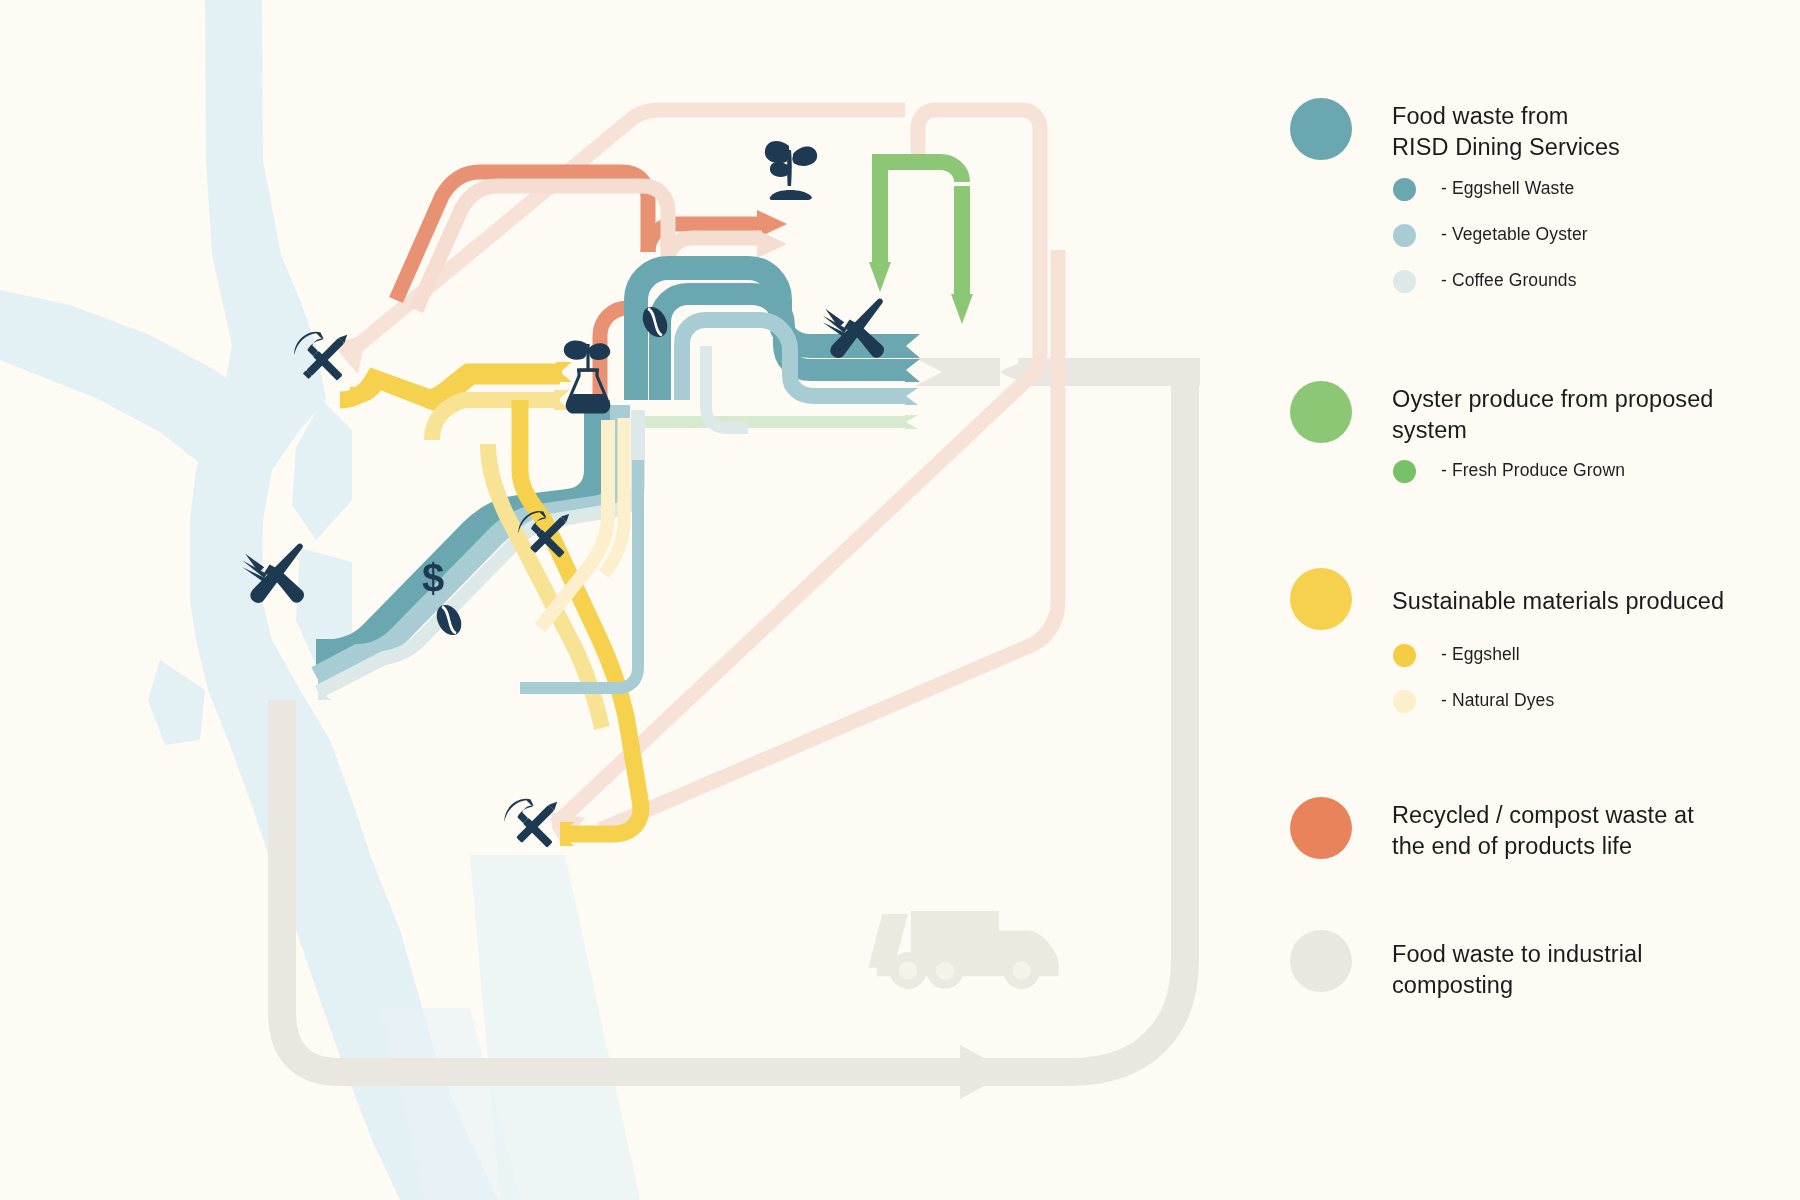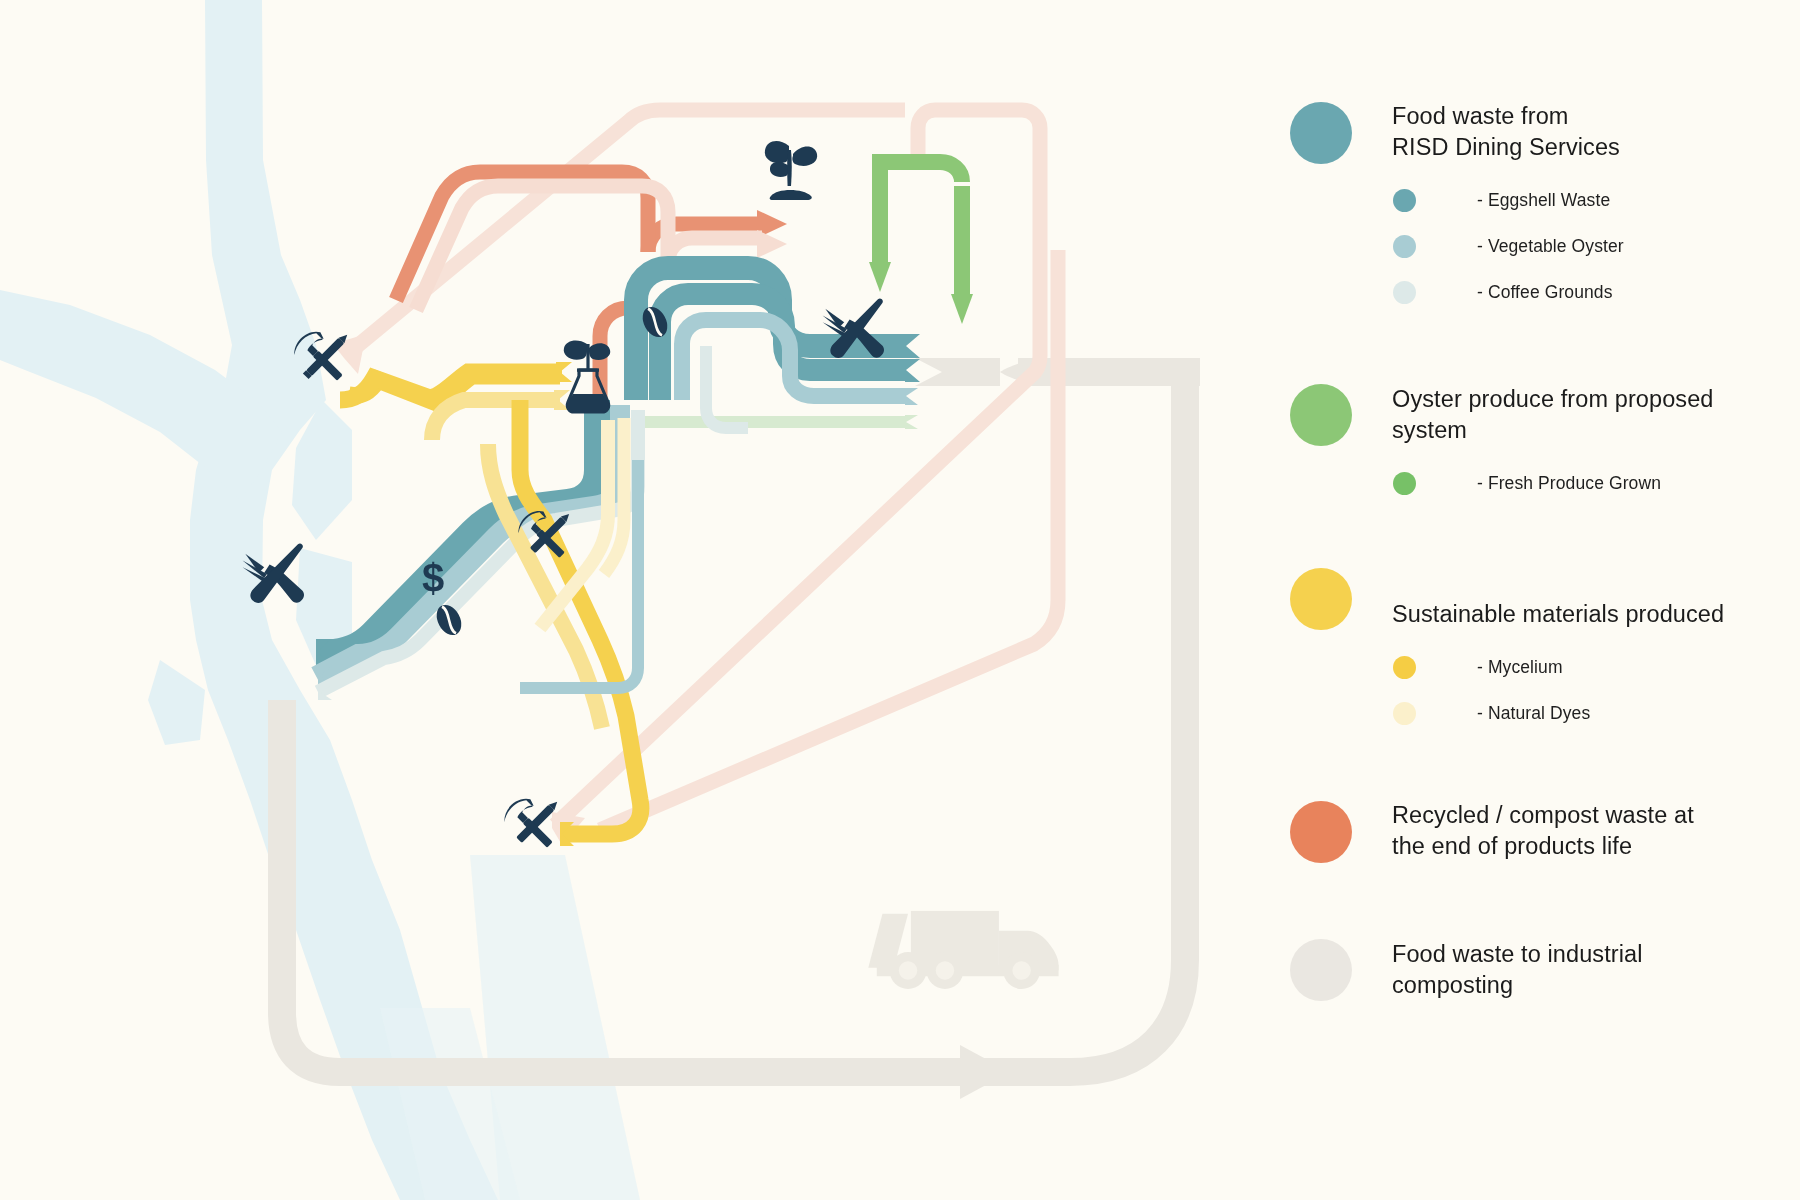--- a/index.html
+++ b/index.html
@@ -11,35 +11,35 @@
     position:relative;
   }
   #stage{position:absolute;inset:0;}
   svg#diagram{position:absolute;left:0;top:0;width:1800px;height:1200px;}
 
   
   #legend{
     position:absolute;left:1290px;top:95px;width:460px;
   }
   .lg-group{margin-bottom:0;}
-  .lg-head{display:flex;align-items:flex-end;}
+  .lg-head{display:flex;align-items:center;}
   .lg-dot{
     width:62px;height:62px;border-radius:50%;flex:0 0 62px;
   }
   .lg-head-text{
     margin-left:40px;
     font-size:23.5px;
     line-height:1.33;
     color:#1b1b1b;
     letter-spacing:.1px;
     padding-top:6px;
     white-space:pre-line;
   }
   .lg-subs{margin-top:14px;margin-left:103px;}
-  .lg-sub{display:flex;align-items:center;height:46px;gap:36px;}
+  .lg-sub{display:flex;height:46px;}
   .lg-sub-dot{width:23px;height:23px;border-radius:50%;flex:0 0 23px;}
   .lg-sub-text{
     margin-left:25px;font-size:17.5px;color:#1f1f1f;letter-spacing:.1px;
   }
 </style>
 </head>
 <body>
 
 <div id="stage">
 
@@ -303,21 +303,21 @@
   </div>
 
   <div class="lg-group" style="margin-bottom:58px;">
     <div class="lg-head">
       <div class="lg-dot" style="background:#f5d14e"></div>
       <div class="lg-head-text">Sustainable materials produced</div>
     </div>
     <div class="lg-subs">
       <div class="lg-sub">
         <div class="lg-sub-dot" style="background:#f5cd44"></div>
-        <div class="lg-sub-text">- Mycelium</div>
+        <div class="lg-sub-text">- Eggshell</div>
       </div>
       <div class="lg-sub">
         <div class="lg-sub-dot" style="background:#fbf0cb"></div>
         <div class="lg-sub-text">- Natural Dyes</div>
       </div>
     </div>
   </div>
 
   <div class="lg-group" style="margin-bottom:58px;">
     <div class="lg-head">

